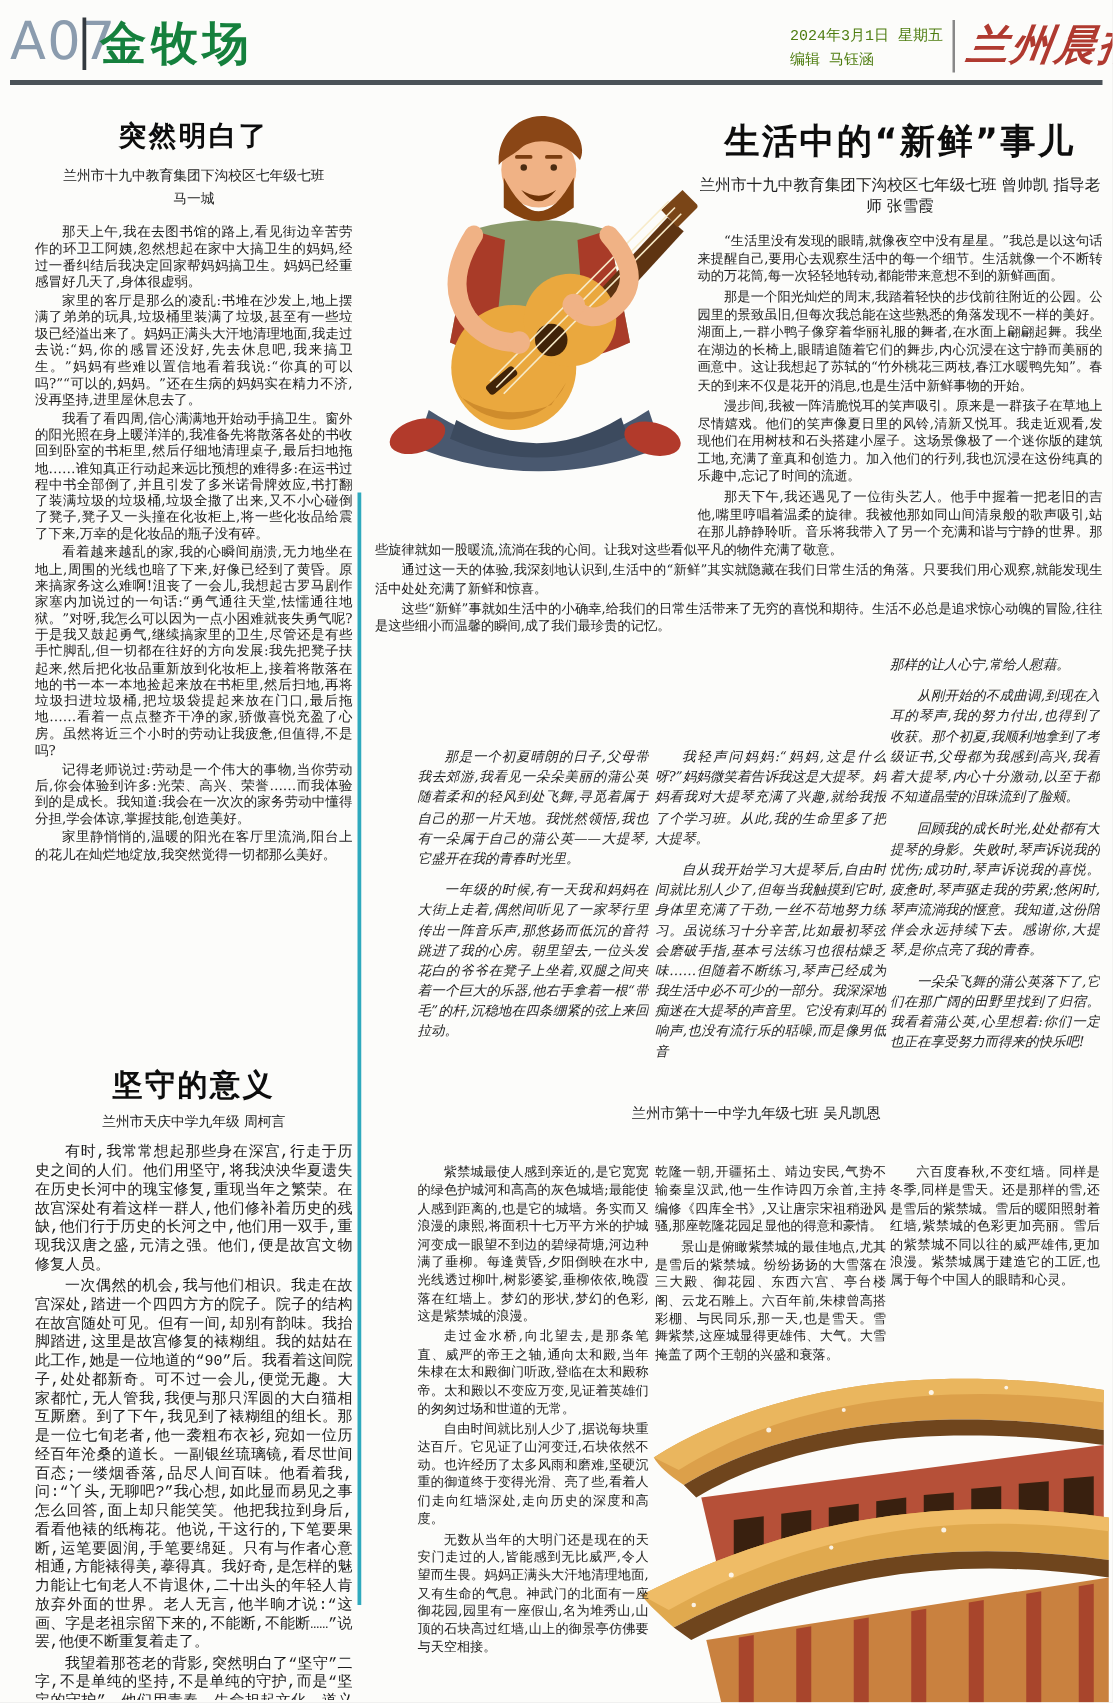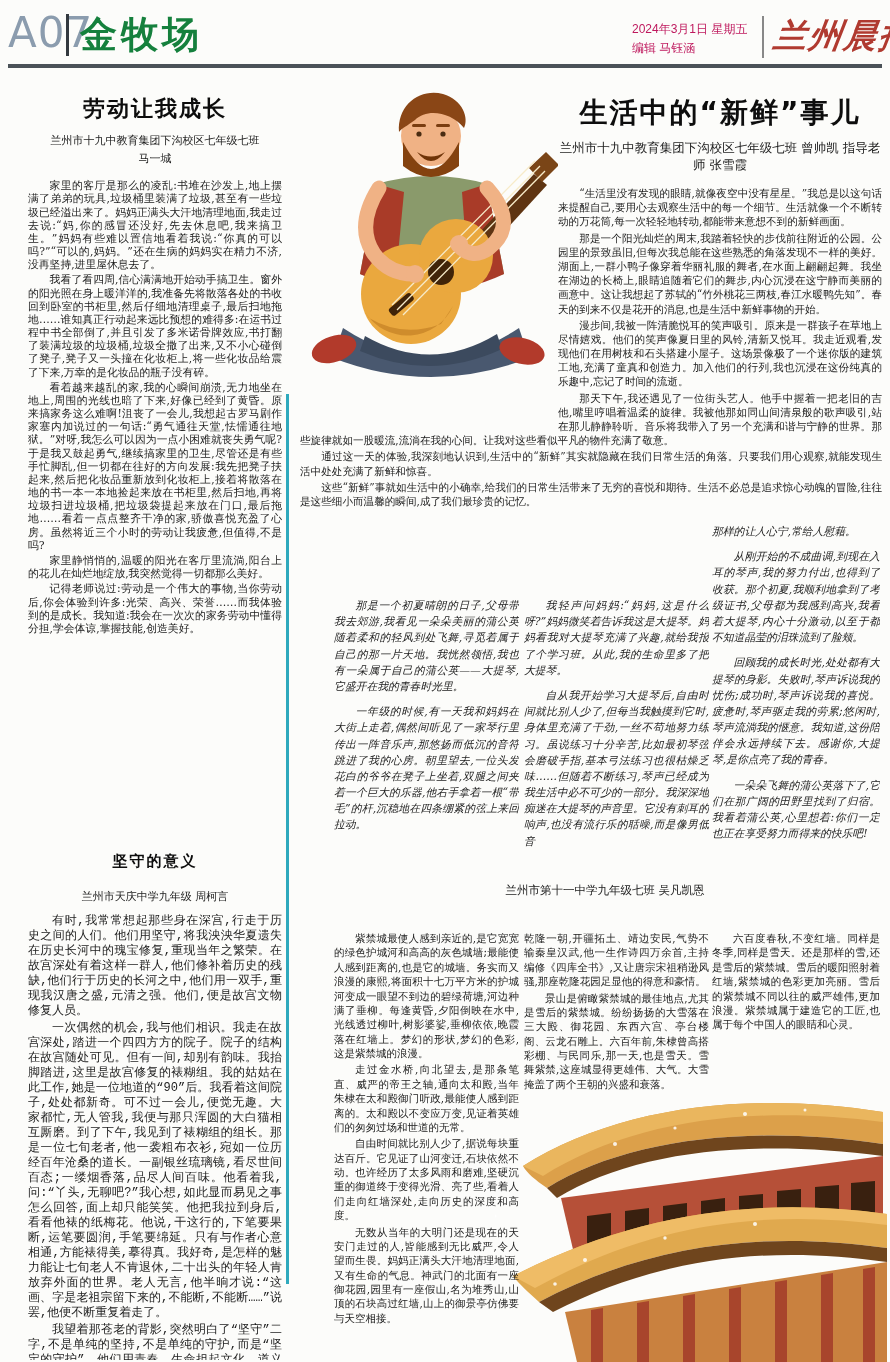--- a/index.html
+++ b/index.html
@@ -3,39 +3,39 @@
 <meta charset="utf-8">
 <style>
   html,body{margin:0;padding:0;background:#e8e8e6;}
   #page{position:relative;width:890px;height:1362px;margin:0 auto;background:#fcfcfa;
         overflow:hidden;font-family:"DejaVu Serif",serif;color:#1c1c1c;padding-left:44px;}
   .abs{position:absolute;}
   
   .page-code{font-family:"DejaVu Sans",sans-serif;font-size:42px;color:#8b9cae;letter-spacing:1px;font-weight:400;}
   .section-title{font-family:"DejaVu Sans",sans-serif;font-size:37px;color:#15803d;font-weight:bold;letter-spacing:4px;}
   .hdr-divider{background:#33393f;}
-  .date-block{font-family:Liberation Sans, sans-serif;font-size:12px;color:#be185d;line-height:1.55;}
+  .date-block{font-family:Liberation Mono, monospace;font-size:12px;color:#4d7c0f;line-height:1.55;}
   .masthead{font-family:"DejaVu Serif",serif;font-size:33px;color:#b03a30;font-weight:bold;
             font-style:italic;transform:skewX(-8deg);letter-spacing:2px;}
   .top-rule{background:#4b5258;}
   .teal-rule{background:#2fa9bd;}
   
   .art-title{font-family:"DejaVu Sans",sans-serif;font-weight:bold;text-align:center;color:#0d0d0d;margin:0;}
   .byline{font-family:"DejaVu Sans",sans-serif;text-align:center;color:#222;margin:0;}
   .body-text{text-align:justify;}
   .para{margin:0 0 2px 0;text-indent:2em;}
   .gap .para{margin-bottom:9px;}
   .first-flush .para:first-child{text-indent:0;}
   
   #article-labor{left:28px;top:88px;width:254px;height:737px;overflow:hidden;}
   #article-labor .art-title{font-size:22px;letter-spacing:2px;margin:6px 0 8px;}
   #article-labor .byline{font-size:11px;line-height:1.6;margin-bottom:12px;}
   #article-labor .body-text{font-size:10.8px;line-height:1.22;}
   #article-guard{left:28px;top:850px;width:254px;height:510px;overflow:hidden;}
-  #article-guard .art-title{font-size:15px;letter-spacing:2px;margin:2px 0 18px;text-align:center;}
+  #article-guard .art-title{font-size:24px;letter-spacing:2px;margin:2px 0 6px;text-align:center;}
   #article-guard .byline{font-size:11px;margin-bottom:10px;}
   #article-guard .body-text{font-size:12px;line-height:1.25;font-family:Liberation Mono, monospace;}
   #article-fresh{left:300px;top:86px;width:582px;height:428px;overflow:hidden;z-index:2;}
   #article-fresh .art-title{font-size:28px;letter-spacing:2px;margin:8px 0 8px;}
   #article-fresh .byline{font-size:12.5px;margin-bottom:12px;}
   #article-fresh .body-text{font-size:10.6px;line-height:1.34;}
   .illu-spacer{float:left;width:258px;height:346px;}
   #illu-guitar{left:291px;top:76px;width:267px;height:352px;z-index:1;}
   #article-cello{left:328px;top:516px;width:554px;height:364px;}
   #article-cello .title-block{position:absolute;left:0;top:2px;width:382px;}
@@ -67,31 +67,32 @@
     <div>2024年3月1日 星期五</div>
     <div>编辑 马钰涵</div>
   </div>
   <div class="abs hdr-divider" style="left:762px;top:16px;width:2px;height:42px;background:#888;"></div>
   <div class="abs masthead" style="left:774px;top:14px;">兰州晨报</div>
   <div class="abs top-rule" style="left:8px;top:64px;width:874px;height:4px;"></div>
 
   <div class="abs teal-rule" style="left:286px;top:394px;width:3px;height:890px;"></div>
 
   <div class="abs" id="article-labor">
-    <h2 class="art-title">劳动让我成长</h2>
+    <h2 class="art-title">突然明白了</h2>
     <div class="byline">
       <div>兰州市十九中教育集团下沟校区七年级七班</div>
       <div>马一城</div>
     </div>
     <div class="body-text">
+        <p class="para">那天上午,我在去图书馆的路上,看见街边辛苦劳作的环卫工阿姨,忽然想起在家中大搞卫生的妈妈,经过一番纠结后我决定回家帮妈妈搞卫生。妈妈已经重感冒好几天了,身体很虚弱。</p>
         <p class="para">家里的客厅是那么的凌乱:书堆在沙发上,地上摆满了弟弟的玩具,垃圾桶里装满了垃圾,甚至有一些垃圾已经溢出来了。妈妈正满头大汗地清理地面,我走过去说:“妈,你的感冒还没好,先去休息吧,我来搞卫生。”妈妈有些难以置信地看着我说:“你真的可以吗?”“可以的,妈妈。”还在生病的妈妈实在精力不济,没再坚持,进里屋休息去了。</p>
         <p class="para">我看了看四周,信心满满地开始动手搞卫生。窗外的阳光照在身上暖洋洋的,我准备先将散落各处的书收回到卧室的书柜里,然后仔细地清理桌子,最后扫地拖地……谁知真正行动起来远比预想的难得多:在运书过程中书全部倒了,并且引发了多米诺骨牌效应,书打翻了装满垃圾的垃圾桶,垃圾全撒了出来,又不小心碰倒了凳子,凳子又一头撞在化妆柜上,将一些化妆品给震了下来,万幸的是化妆品的瓶子没有碎。</p>
         <p class="para">看着越来越乱的家,我的心瞬间崩溃,无力地坐在地上,周围的光线也暗了下来,好像已经到了黄昏。原来搞家务这么难啊!沮丧了一会儿,我想起古罗马剧作家塞内加说过的一句话:“勇气通往天堂,怯懦通往地狱。”对呀,我怎么可以因为一点小困难就丧失勇气呢?于是我又鼓起勇气,继续搞家里的卫生,尽管还是有些手忙脚乱,但一切都在往好的方向发展:我先把凳子扶起来,然后把化妆品重新放到化妆柜上,接着将散落在地的书一本一本地捡起来放在书柜里,然后扫地,再将垃圾扫进垃圾桶,把垃圾袋提起来放在门口,最后拖地……看着一点点整齐干净的家,骄傲喜悦充盈了心房。虽然将近三个小时的劳动让我疲惫,但值得,不是吗?</p>
+        <p class="para">记得老师说过:劳动是一个伟大的事物,当你劳动后,你会体验到许多:光荣、高兴、荣誉……而我体验到的是成长。我知道:我会在一次次的家务劳动中懂得分担,学会体谅,掌握技能,创造美好。</p>
         <p class="para">家里静悄悄的,温暖的阳光在客厅里流淌,阳台上的花儿在灿烂地绽放,我突然觉得一切都那么美好。</p>
-        <p class="para">记得老师说过:劳动是一个伟大的事物,当你劳动后,你会体验到许多:光荣、高兴、荣誉……而我体验到的是成长。我知道:我会在一次次的家务劳动中懂得分担,学会体谅,掌握技能,创造美好。</p>
       </div>
   </div>
 
   <div class="abs" id="article-guard">
     <h2 class="art-title">坚守的意义</h2>
     <div class="byline">兰州市天庆中学九年级 周柯言</div>
     <div class="body-text">
         <p class="para">有时,我常常想起那些身在深宫,行走于历史之间的人们。他们用坚守,将我泱泱华夏遗失在历史长河中的瑰宝修复,重现当年之繁荣。在故宫深处有着这样一群人,他们修补着历史的残缺,他们行于历史的长河之中,他们用一双手,重现我汉唐之盛,元清之强。他们,便是故宫文物修复人员。</p>
         <p class="para">一次偶然的机会,我与他们相识。我走在故宫深处,踏进一个四四方方的院子。院子的结构在故宫随处可见。但有一间,却别有韵味。我抬脚踏进,这里是故宫修复的裱糊组。我的姑姑在此工作,她是一位地道的“90”后。我看着这间院子,处处都新奇。可不过一会儿,便觉无趣。大家都忙,无人管我,我便与那只浑圆的大白猫相互厮磨。到了下午,我见到了裱糊组的组长。那是一位七旬老者,他一袭粗布衣衫,宛如一位历经百年沧桑的道长。一副银丝琉璃镜,看尽世间百态;一缕烟香落,品尽人间百味。他看着我,问:“丫头,无聊吧?”我心想,如此显而易见之事怎么回答,面上却只能笑笑。他把我拉到身后,看看他裱的纸梅花。他说,干这行的,下笔要果断,运笔要圆润,手笔要绵延。只有与作者心意相通,方能裱得美,摹得真。我好奇,是怎样的魅力能让七旬老人不肯退休,二十出头的年轻人肯放弃外面的世界。老人无言,他半晌才说:“这画、字是老祖宗留下来的,不能断,不能断……”说罢,他便不断重复着走了。</p>
         <p class="para">我望着那苍老的背影,突然明白了“坚守”二字,不是单纯的坚持,不是单纯的守护,而是“坚定的守护”。他们用青春、生命担起文化、道义传承……谢谢你们的坚守,让在历史长河中漂泊的文物找到回家的路,让这五千年文化瑰宝代代相传,生生不息!</p>
@@ -213,21 +214,21 @@
         <circle cx="60" cy="236" r="1.8"></circle>
     </g>
   </svg>
 
   <div class="abs" id="article-roof">
     <div class="title-block">
       <div class="byline">兰州市第十一中学九年级七班 吴凡凯恩</div>
     </div>
     <div class="r-col" id="roof-c1">
         <p class="para">紫禁城最使人感到亲近的,是它宽宽的绿色护城河和高高的灰色城墙;最能使人感到距离的,也是它的城墙。务实而又浪漫的康熙,将面积十七万平方米的护城河变成一眼望不到边的碧绿荷塘,河边种满了垂柳。每逢黄昏,夕阳倒映在水中,光线透过柳叶,树影婆娑,垂柳依依,晚霞落在红墙上。梦幻的形状,梦幻的色彩,这是紫禁城的浪漫。</p>
-        <p class="para">走过金水桥,向北望去,是那条笔直、威严的帝王之轴,通向太和殿,当年朱棣在太和殿御门听政,最能使人感到距离的。太和殿以不变应万变,见证着英雄们的匆匆过场和世道的无常。</p>
+        <p class="para">走过金水桥,向北望去,是那条笔直、威严的帝王之轴,通向太和殿,当年朱棣在太和殿御门听政,登临在太和殿称帝。太和殿以不变应万变,见证着英雄们的匆匆过场和世道的无常。</p>
         <p class="para">自由时间就比别人少了,据说每块重达百斤。它见证了山河变迁,石块依然不动。也许经历了太多风雨和磨难,坚硬沉重的御道终于变得光滑、亮了些,看着人们走向红墙深处,走向历史的深度和高度。</p>
         <p class="para">无数从当年的大明门还是现在的天安门走过的人,皆能感到无比威严,令人望而生畏。妈妈正满头大汗地清理地面,又有生命的气息。神武门的北面有一座御花园,园里有一座假山,名为堆秀山,山顶的石块高过红墙,山上的御景亭仿佛要与天空相接。</p>
       </div>
     <div class="r-col first-flush" id="roof-c2">
         <p class="para">乾隆一朝,开疆拓土、靖边安民,气势不输秦皇汉武,他一生作诗四万余首,主持编修《四库全书》,又让唐宗宋祖稍逊风骚,那座乾隆花园足显他的得意和豪情。</p>
         <p class="para">景山是俯瞰紫禁城的最佳地点,尤其是雪后的紫禁城。纷纷扬扬的大雪落在三大殿、御花园、东西六宫、亭台楼阁、云龙石雕上。六百年前,朱棣曾高搭彩棚、与民同乐,那一天,也是雪天。雪舞紫禁,这座城显得更雄伟、大气。大雪掩盖了两个王朝的兴盛和衰落。</p>
       </div>
     <div class="r-col" id="roof-c3">
         <p class="para">六百度春秋,不变红墙。同样是冬季,同样是雪天。还是那样的雪,还是雪后的紫禁城。雪后的暖阳照射着红墙,紫禁城的色彩更加亮丽。雪后的紫禁城不同以往的威严雄伟,更加浪漫。紫禁城属于建造它的工匠,也属于每个中国人的眼睛和心灵。</p>
       </div>

